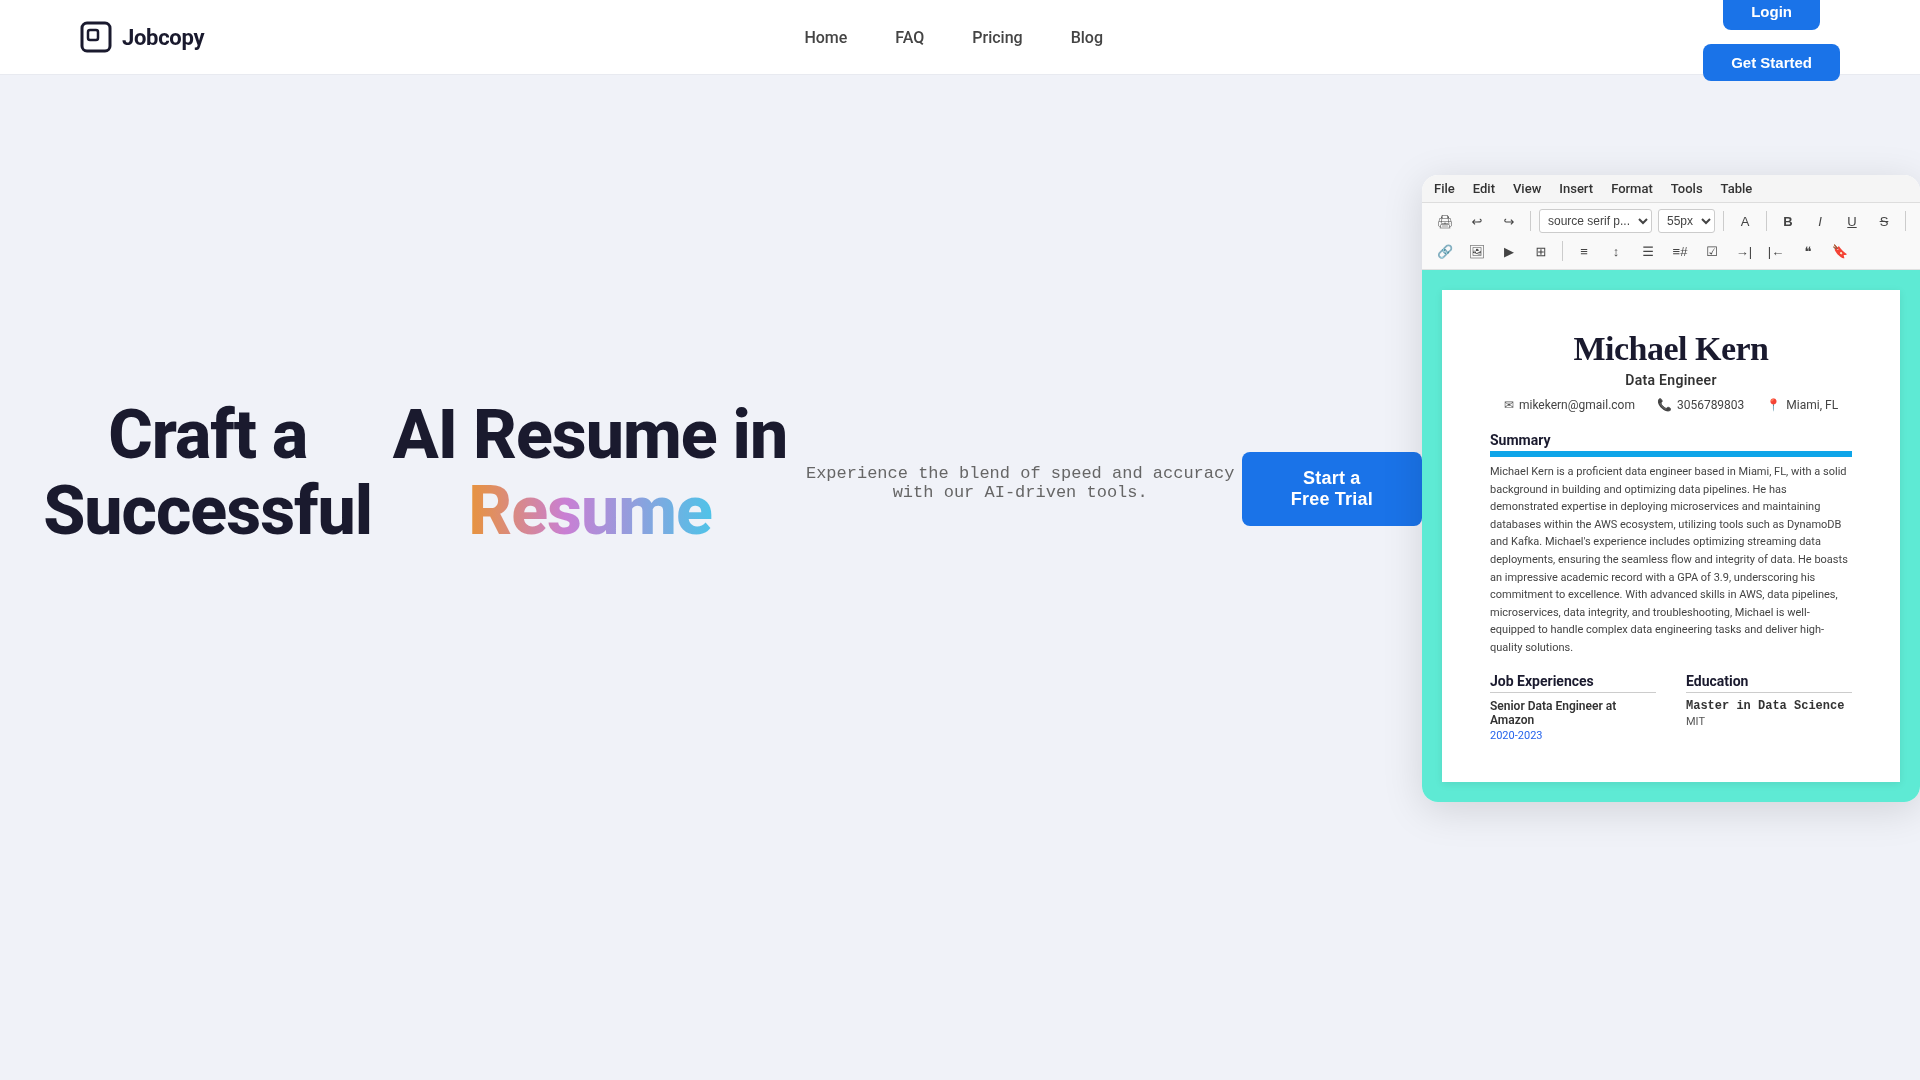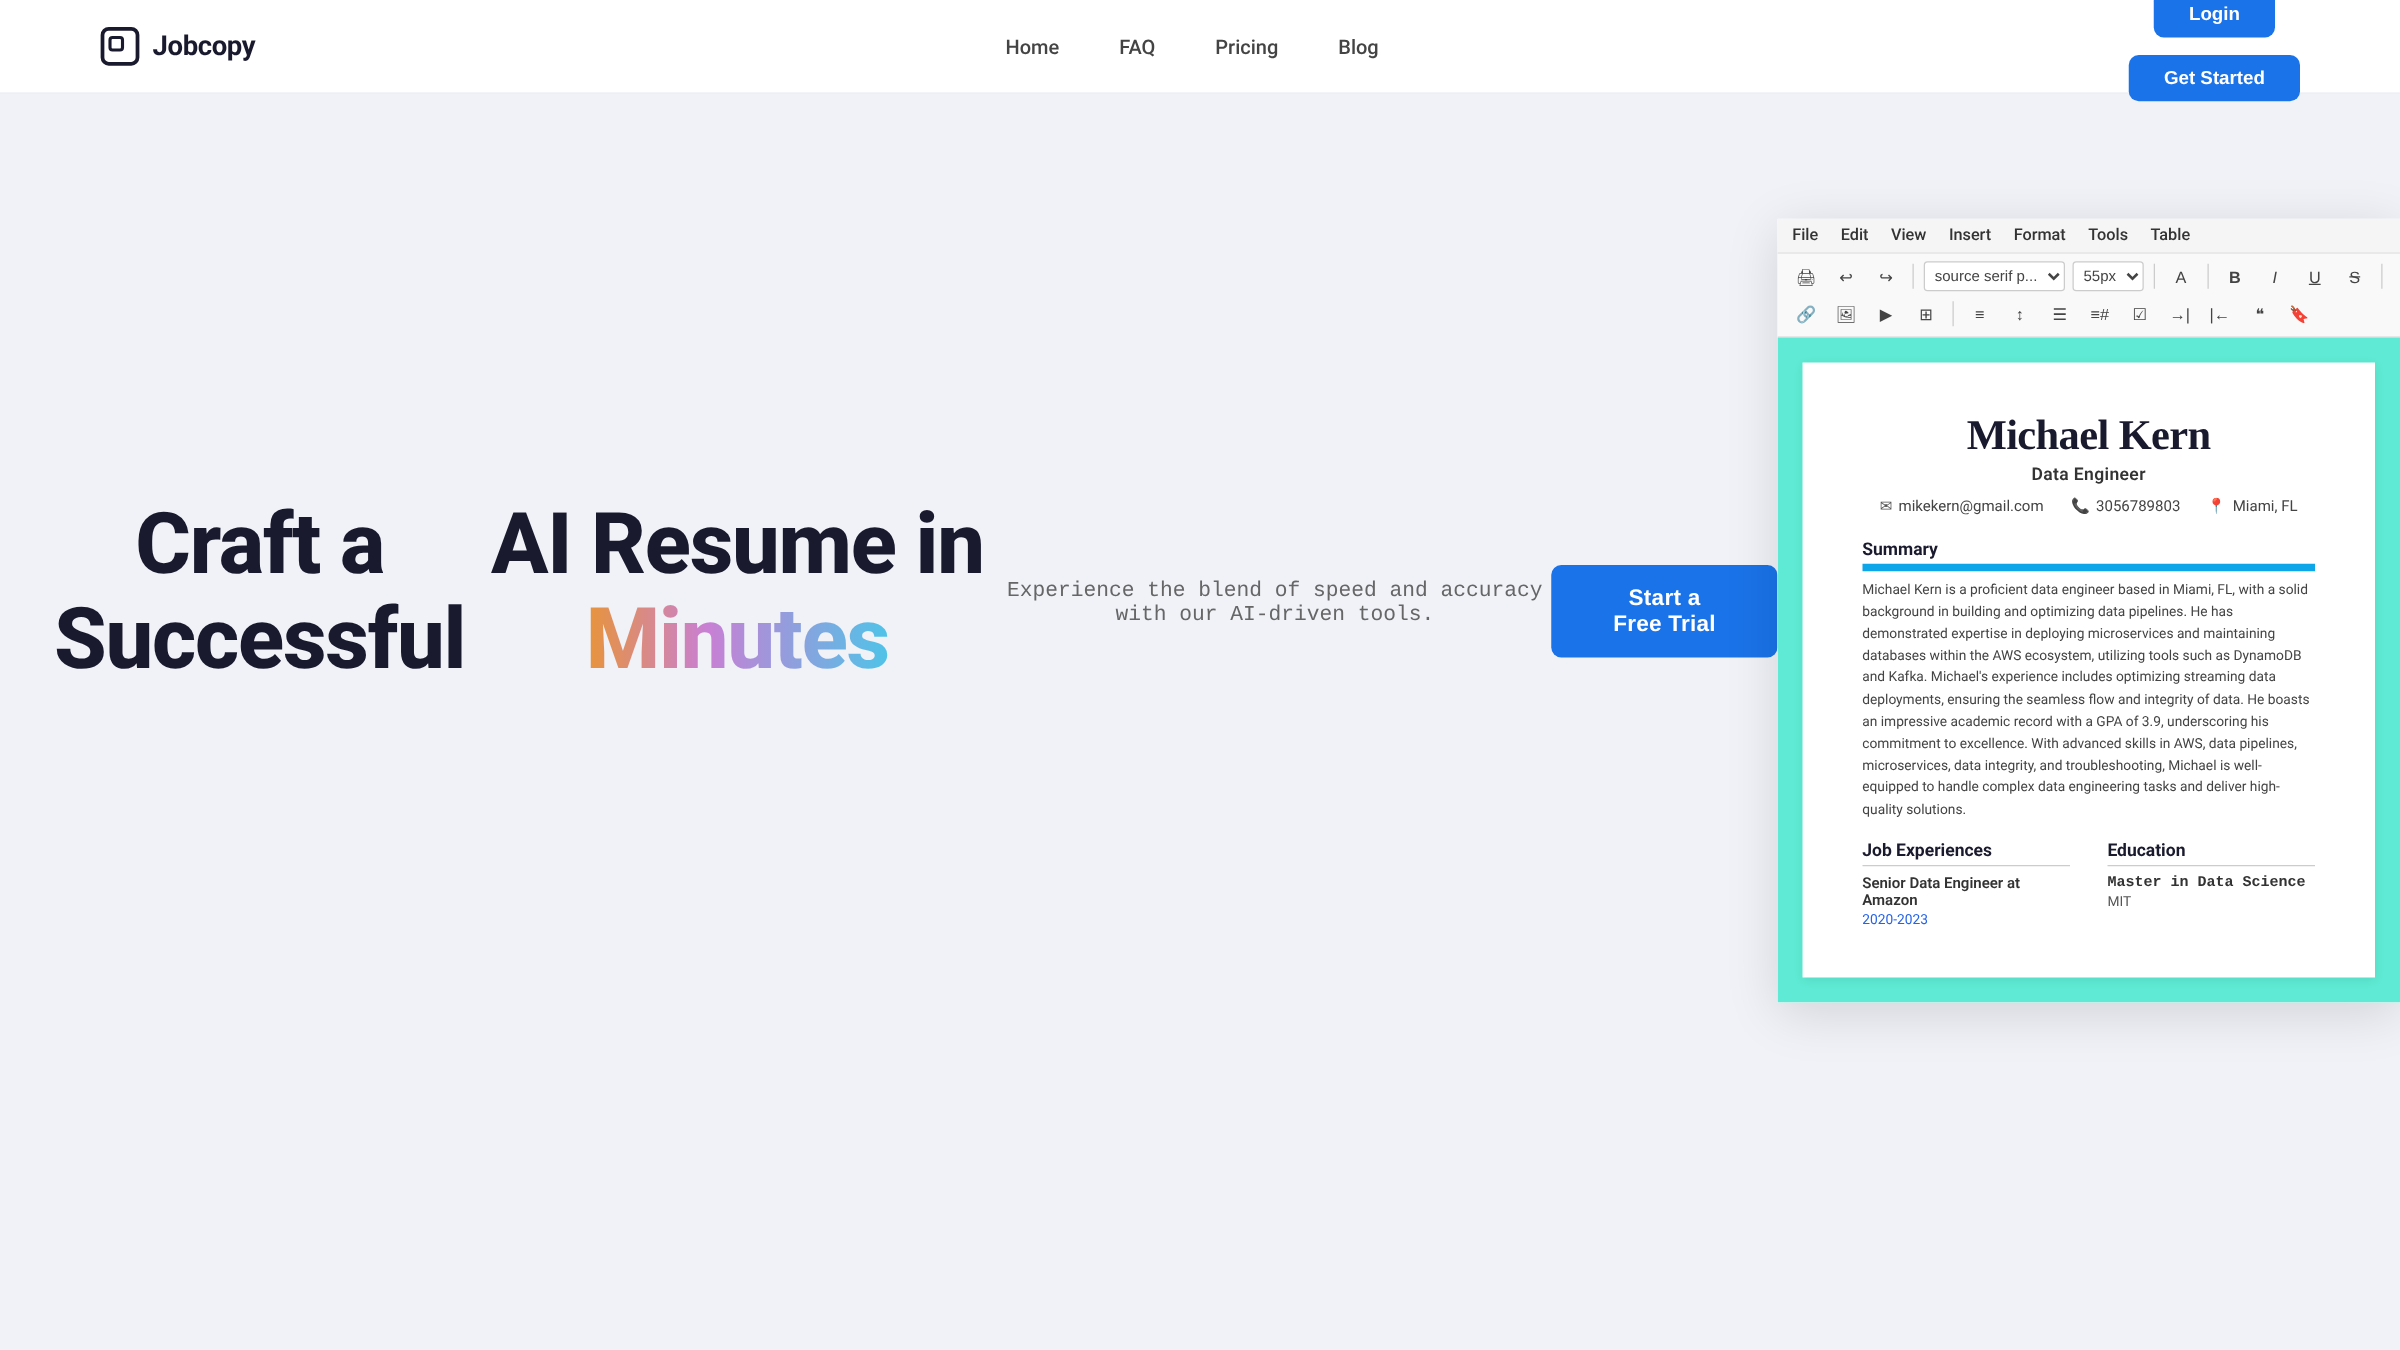--- a/index.html
+++ b/index.html
@@ -142,21 +142,21 @@
       font-weight: 600;
       cursor: pointer;
       letter-spacing: 0.2px;
     }
 
     
     .editor-preview {
       width: 780px;
       margin: 30px auto 0;
       background: #ffffff;
-      border-radius: 0;
+      border-radius: 16px;
       box-shadow: 0 8px 40px rgba(0,0,0,0.13);
       overflow: hidden;
     }
 
     
     .editor-menubar {
       background: #f5f5f5;
       border-bottom: 1px solid #ddd;
       padding: 6px 12px;
       display: flex;
@@ -347,21 +347,21 @@
 
   <div class="nav-actions">
     <button class="btn-login">Login</button>
     <button class="btn-get-started">Get Started</button>
   </div>
 </nav>
 
 <section class="hero">
   <h1 class="hero-headline">Craft a Successful</h1>
   <h1 class="hero-headline-line2">
-    <span>AI Resume in </span><span class="minutes-gradient">Minutes</span>
+    <span>AI Resume in </span><span class="minutes-gradient">Resume</span>
   </h1>
   <p class="hero-subtitle">Experience the blend of speed and accuracy with our AI-driven tools.</p>
   <button class="btn-free-trial">Start a Free  Trial</button>
 
   <div class="editor-preview">
 
     <div class="editor-menubar">
       <span class="editor-menubar-item">File</span>
       <span class="editor-menubar-item">Edit</span>
       <span class="editor-menubar-item">View</span>

